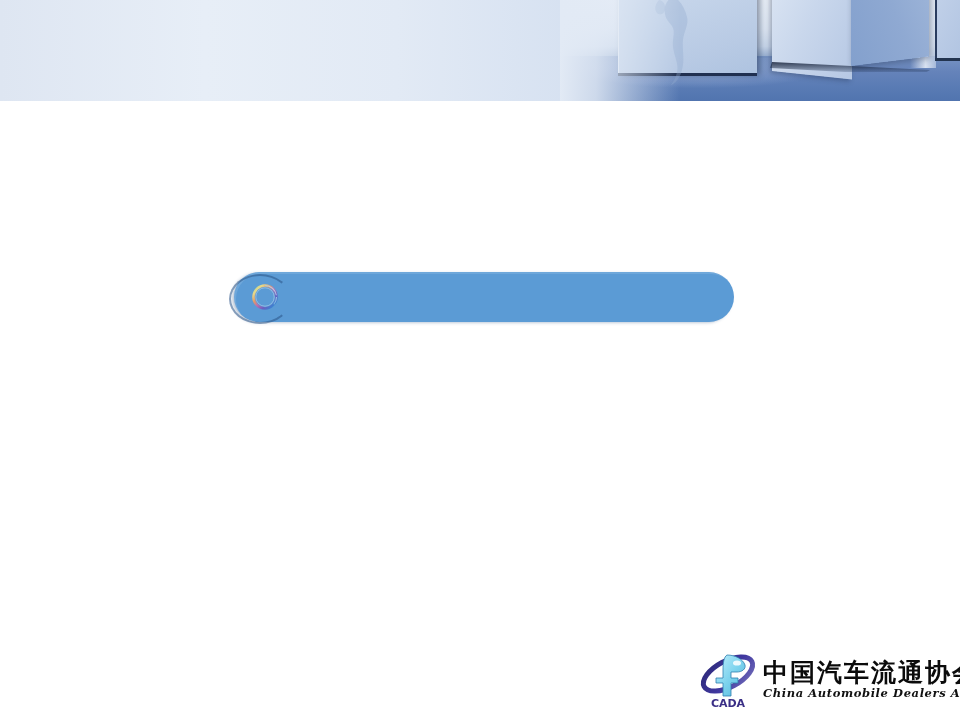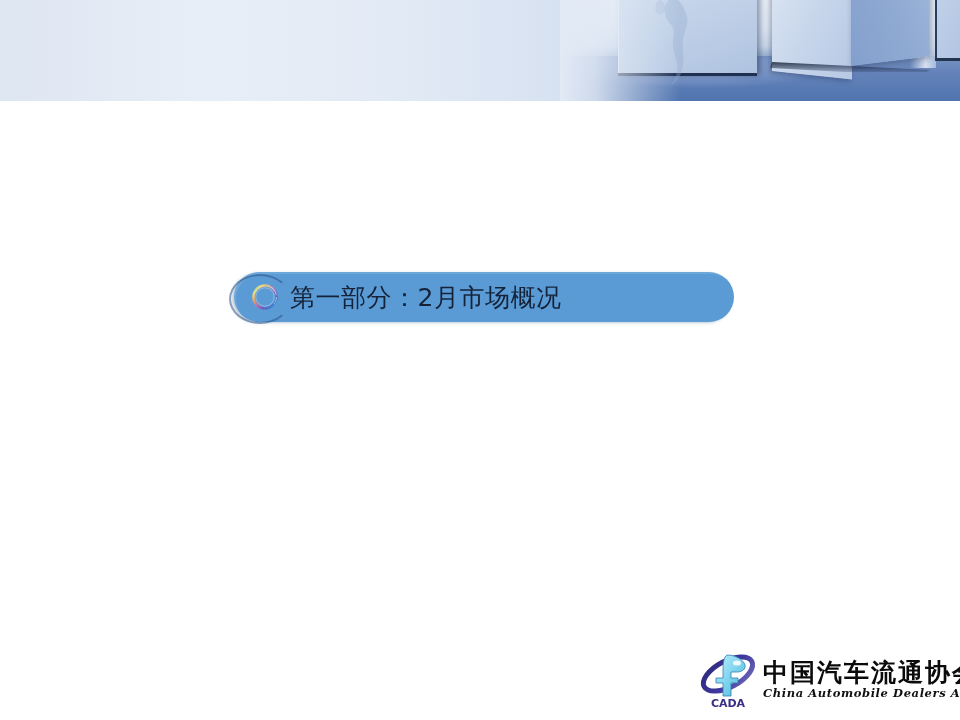--- a/index.html
+++ b/index.html
@@ -288,21 +288,20 @@
             <stop offset="45%" stop-color="#7ab7e0"></stop>
             <stop offset="100%" stop-color="#4a62b0"></stop>
           </linearGradient>
         </defs>
         <circle cx="15" cy="15" r="11.5" fill="none" stroke="url(#ringGrad)" stroke-width="2.6"></circle>
         <circle cx="15" cy="15" r="11.5" fill="none" stroke="url(#ringGrad2)" stroke-width="1.1" stroke-dasharray="16 46" stroke-dashoffset="8" opacity="0.9"></circle>
         <circle cx="15" cy="15" r="9.2" fill="none" stroke="rgba(255,255,255,0.35)" stroke-width="0.9"></circle>
       </svg>
     </span>
 
-    <span class="pill-title">第一部分：2月市场概况</span>
   </div>
 
   <div class="logo">
     <span class="logo-emblem">
       <svg width="62" height="62" viewBox="0 0 62 62">
         <defs>
           <linearGradient id="swoosh" x1="0" y1="0" x2="1" y2="1">
             <stop offset="0%" stop-color="#2e2a7a"></stop>
             <stop offset="55%" stop-color="#4038a0"></stop>
             <stop offset="100%" stop-color="#6f6ab8"></stop>

